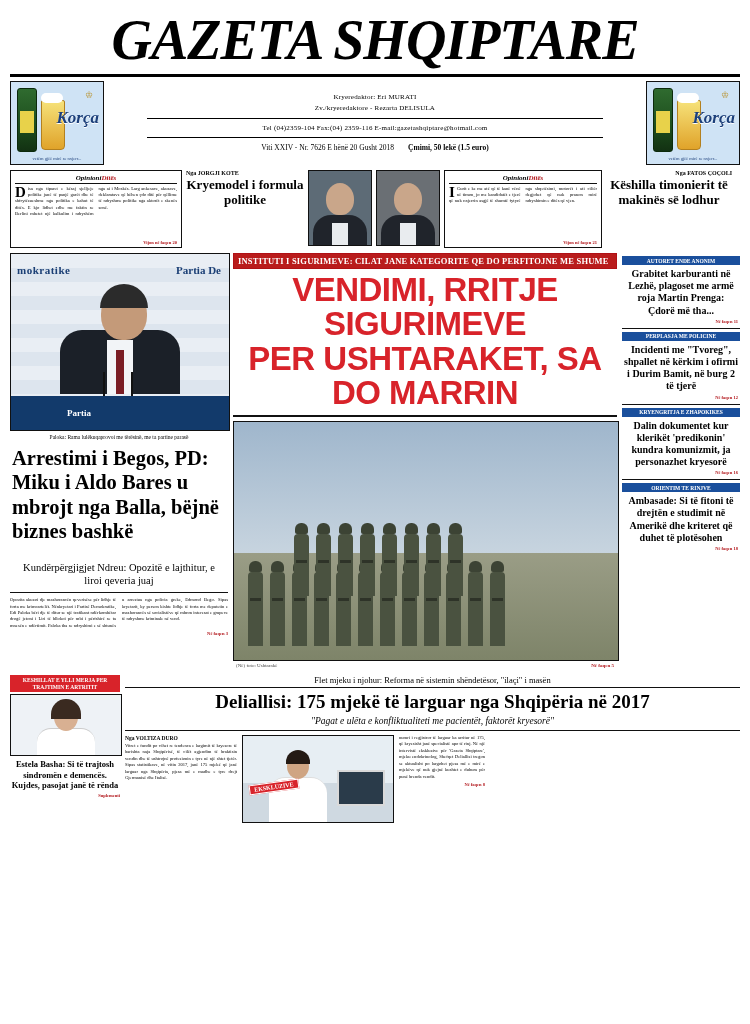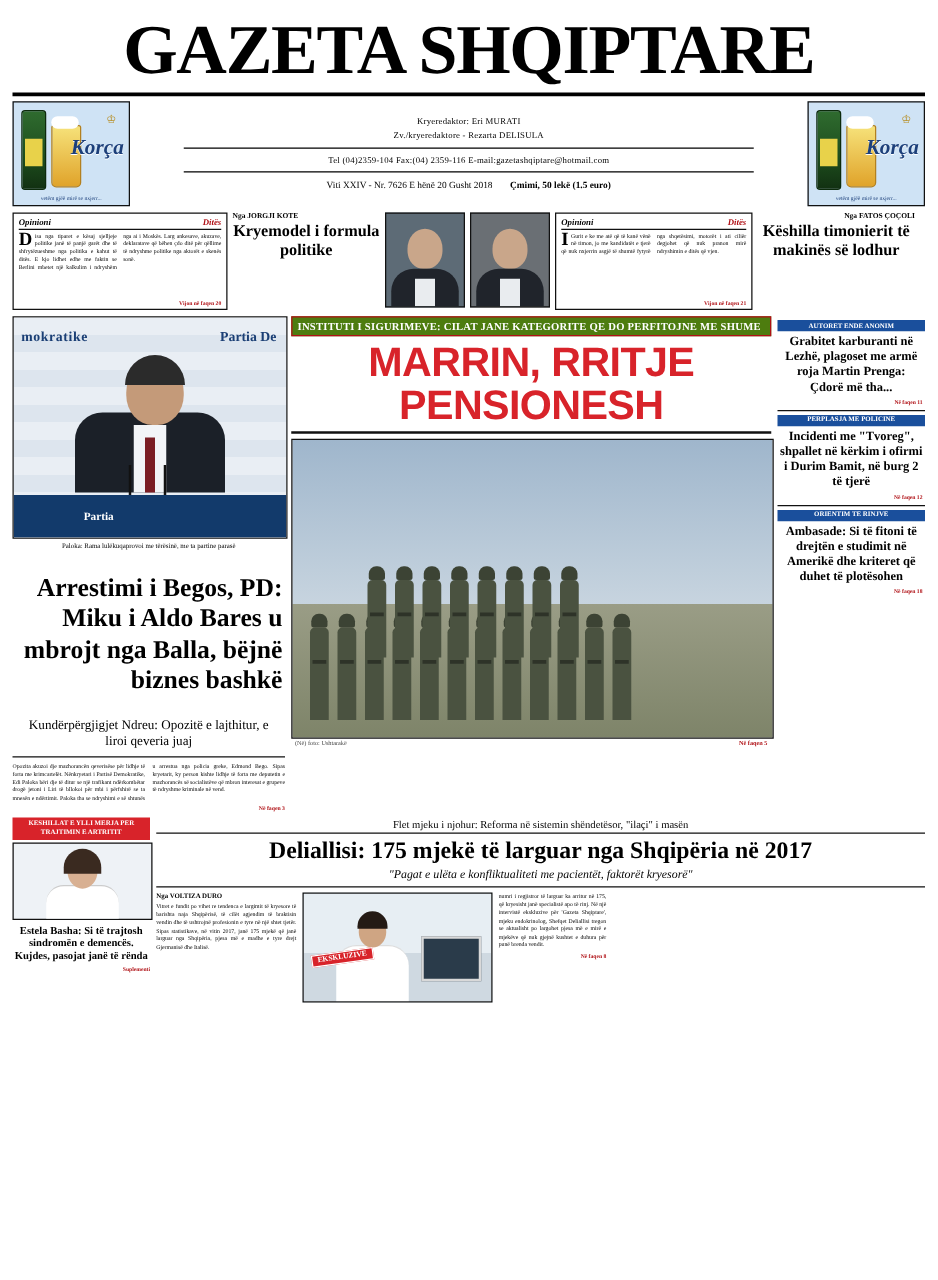--- a/index.html
+++ b/index.html
@@ -16,20 +16,21 @@
   
   .masthead{
     text-align:center;
     font-family:"Liberation Serif", serif;
     font-weight:bold;
     font-size:56px;
     letter-spacing:-1px;
     line-height:1;
     padding:6px 0 2px 0;
     white-space:nowrap;
+    font-style:italic;
   }
   .masthead-rule{height:3px;background:#000;margin:4px 0 4px 0;}
 
   
   .topband{display:flex;align-items:stretch;gap:6px;height:84px;}
   .beer-ad{
     width:92px;border:1px solid #111;background:#cfe3f5;position:relative;overflow:hidden;
     display:flex;align-items:center;justify-content:center;
   }
   .beer-ad .bottle{
@@ -64,21 +65,21 @@
   }
   .imprint .line{letter-spacing:0.2px;}
   .imprint .rule{width:86%;height:1px;background:#000;margin:4px 0;}
   .imprint .issue{font-size:7.5px;}
   .imprint .issue b{font-weight:bold;text-align:right;}
 
   
   .opinion-strip{display:flex;gap:4px;margin-top:5px;height:78px;}
   .op-box{border:1px solid #111;padding:3px 4px;box-sizing:border-box;position:relative;}
   .op-badge{
-    display:flex;justify-content:space-between;align-items:center;
+    display:flex;justify-content:center;align-items:center;
     border-bottom:1px solid #111;padding-bottom:1px;margin-bottom:2px;
   }
   .op-badge .lbl{font-size:7px;font-weight:bold;font-style:italic;}
   .op-badge .nm{font-size:7px;font-weight:bold;color:#b01116;font-style:italic;}
   .op-text{font-size:4.6px;line-height:1.35;text-align:justify;column-count:2;column-gap:5px;}
   .op-text .dropcap{float:left;font-size:15px;line-height:12px;font-weight:bold;padding-right:2px;}
   .op-more{position:absolute;right:4px;bottom:2px;font-size:4.5px;color:#b01116;font-weight:bold;}
 
   .op-col-mid{display:flex;flex-direction:column;width:118px;}
   .op-author{font-size:6px;font-weight:bold;text-align:left;margin-bottom:2px;}
@@ -134,33 +135,33 @@
     position:absolute;left:0;right:0;bottom:0;height:34px;background:#123a6b;
   }
   .lead-photo .podium-label{
     position:absolute;left:56px;bottom:12px;font-size:9px;color:#fff;font-weight:bold;
   }
   .lead-photo .mic{position:absolute;bottom:32px;width:2px;height:26px;background:#111;}
   .lead-photo .mic.m1{left:92px;}
   .lead-photo .mic.m2{left:120px;}
   .lead-caption{font-size:5.5px;text-align:center;padding:3px 2px 4px 2px;line-height:1.3;}
   .lead-head{
-    font-size:20.5px;font-weight:bold;line-height:1.18;text-align:right;padding:1px 2px 4px 2px;margin-top:13px;
+    font-size:20.5px;font-weight:bold;line-height:1.18;text-align:left;padding:1px 2px 4px 2px;
   }
   .lead-sub{
     font-size:10.5px;text-align:center;line-height:1.25;padding:2px 4px 5px 4px;border-bottom:1px solid #111;margin-top:12px;
   }
   .lead-body{
     font-size:4.6px;line-height:1.4;text-align:justify;column-count:2;column-gap:6px;padding-top:4px;
   }
   .lead-more{font-size:4.6px;color:#b01116;font-weight:bold;text-align:right;padding-top:2px;}
 
   
   .kicker-bar{
-    background:#4d7c0f;color:#fff;font-size:8.5px;font-weight:bold;padding:2px 4px;letter-spacing:0.2px;
+    background:#b91c1c;color:#fff;font-size:8.5px;font-weight:bold;padding:2px 4px;letter-spacing:0.2px;
     border:1px solid #b01116;
   }
   .mega-head{
     color:#d8232a;font-weight:bold;font-size:33px;line-height:1.02;letter-spacing:-0.5px;
     text-align:center;padding:4px 0 2px 0;font-family:"Liberation Sans", sans-serif;
   }
   .mega-rule{height:2px;background:#111;margin:3px 0 4px 0;}
   .mega-sub{
     font-size:11px;line-height:1.28;text-align:center;padding:0 6px 5px 6px;
   }
@@ -323,21 +324,22 @@
       </div>
       <div class="lead-caption">Paloka: Rama lulëkuqaprovoi me tërësinë, me ta partine parasë</div>
       <div class="lead-head">Arrestimi i Begos, PD: Miku i Aldo Bares u mbrojt nga Balla, bëjnë biznes bashkë</div>
       <div class="lead-sub">Kundërpërgjigjet Ndreu: Opozitë e lajthitur, e liroi qeveria juaj</div>
       <div class="lead-body">Opozita akuzoi dje mazhorancën qeverisëse për lidhje të forta me krimcartelët. Nënkryetari i Partisë Demokratike, Edi Paloka bëri dje të ditur se një trafikant ndërkombëtar drogë jetoni i Liri të bllokoi për mbi i përfshirë se ta mnesën e ndërtimit. Paloka tha se ndryshimi e së shtunës u arrestua nga policia greke, Edmond Bego. Sipas kryetarit, ky person kishte lidhje të forta me deputetin e mazhorancës së socialistëve që mbron interesat e grupeve të ndryshme kriminale në vend.</div>
       <div class="lead-more">Në faqen 3</div>
     </div>
 
     <div class="col-center">
       <div class="kicker-bar">INSTITUTI I SIGURIMEVE: CILAT JANE KATEGORITE QE DO PERFITOJNE ME SHUME</div>
-      <div class="mega-head">MARRIN, RRITJE PENSIONESH</div>
+      <div class="mega-head">VENDIMI, RRITJE SIGURIMEVE</div>
+      <div class="mega-head" style="padding-top:0;">PER USHTARAKET, SA DO MARRIN</div>
       <div class="mega-rule"></div>
 
       <div class="army-photo">
         <div class="soldier" style="left:14px;"></div>
         <div class="soldier" style="left:36px;"></div>
         <div class="soldier" style="left:58px;"></div>
         <div class="soldier" style="left:80px;"></div>
         <div class="soldier" style="left:102px;"></div>
         <div class="soldier" style="left:124px;"></div>
         <div class="soldier" style="left:146px;"></div>
@@ -366,20 +368,25 @@
         <div class="r-kicker">AUTORET ENDE ANONIM</div>
         <div class="r-head">Grabitet karburanti në Lezhë, plagoset me armë roja Martin Prenga: Çdorë më tha...</div>
         <div class="r-more">Në faqen 11</div>
       </div>
       <div class="rbox">
         <div class="r-kicker">PERPLASJA ME POLICINE</div>
         <div class="r-head">Incidenti me "Tvoreg", shpallet në kërkim i ofirmi i Durim Bamit, në burg 2 të tjerë</div>
         <div class="r-more">Në faqen 12</div>
       </div>
       <div class="rbox">
+        <div class="r-kicker">KRYENGRITJA E ZHAPOKIKES</div>
+        <div class="r-head">Dalin dokumentet kur klerikët 'predikonin' kundra komunizmit, ja personazhet kryesorë</div>
+        <div class="r-more">Në faqen 16</div>
+      </div>
+      <div class="rbox">
         <div class="r-kicker">ORIENTIM TE RINJVE</div>
         <div class="r-head">Ambasade: Si të fitoni të drejtën e studimit në Amerikë dhe kriteret që duhet të plotësohen</div>
         <div class="r-more">Në faqen 18</div>
       </div>
     </div>
   </div>
 
   <div class="bottom">
     <div class="b-left">
       <div class="health-badge">KESHILLAT E YLLI MERJA PER TRAJTIMIN E ARTRITIT</div>

